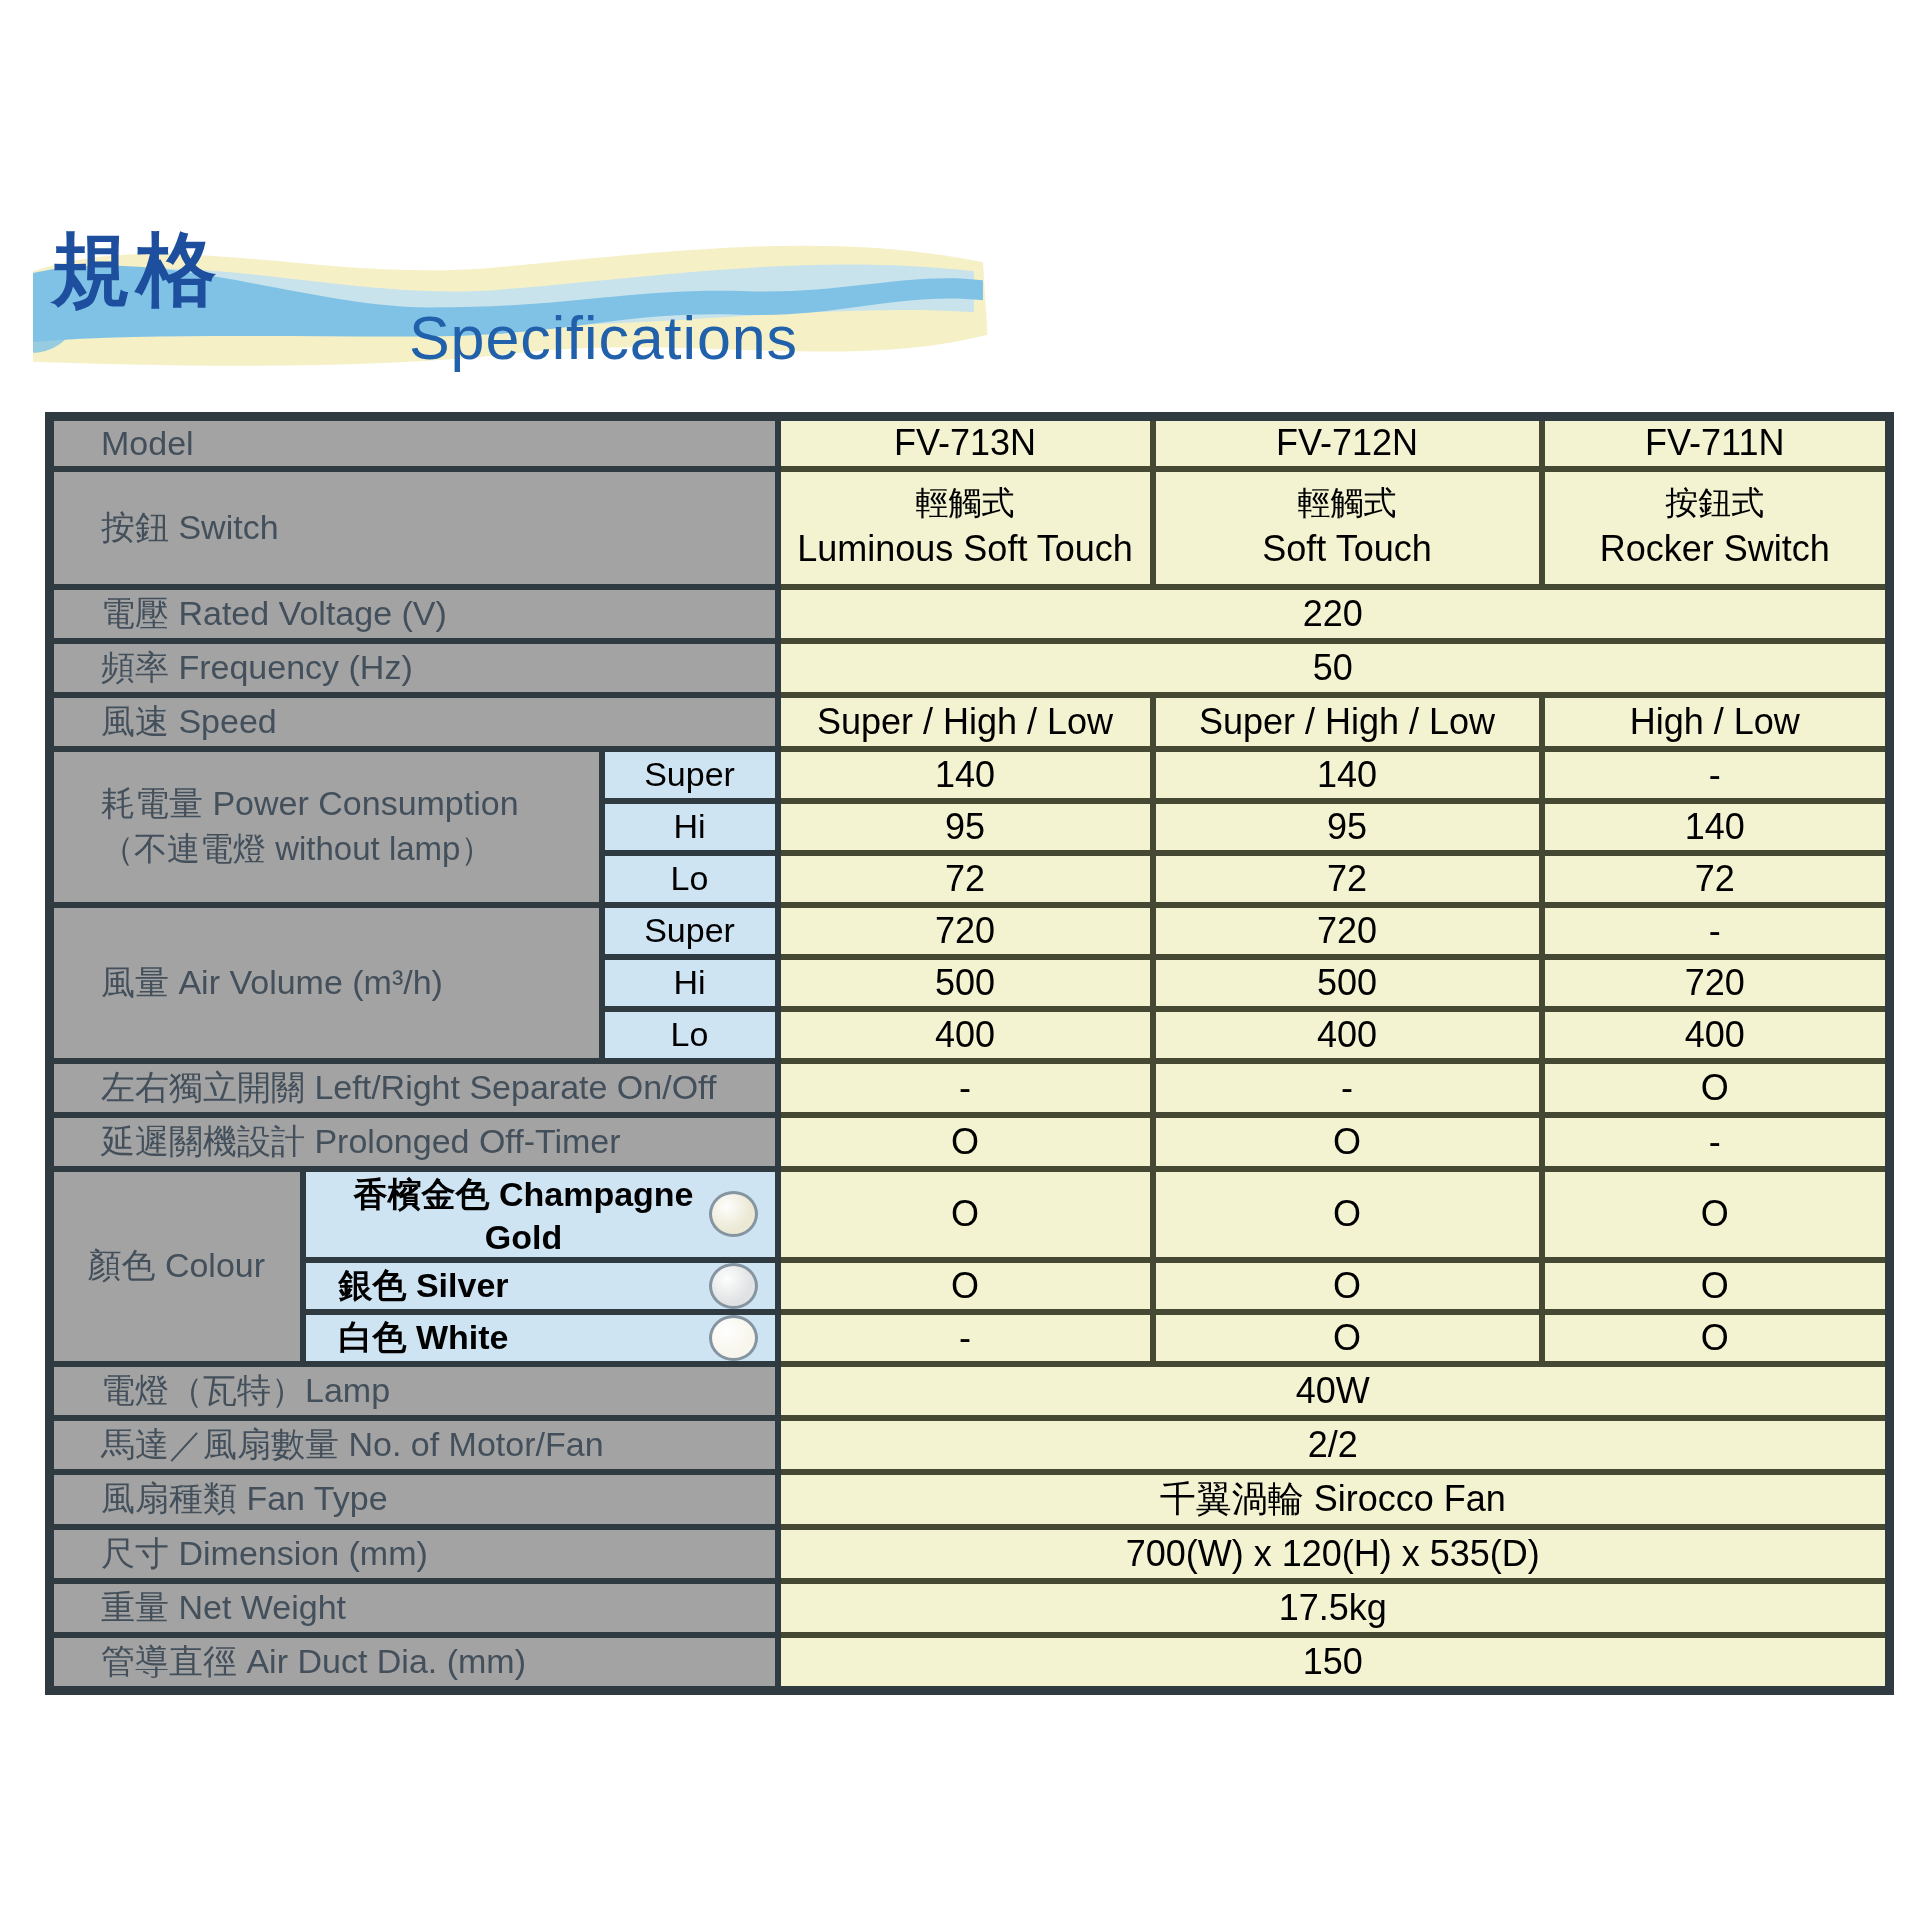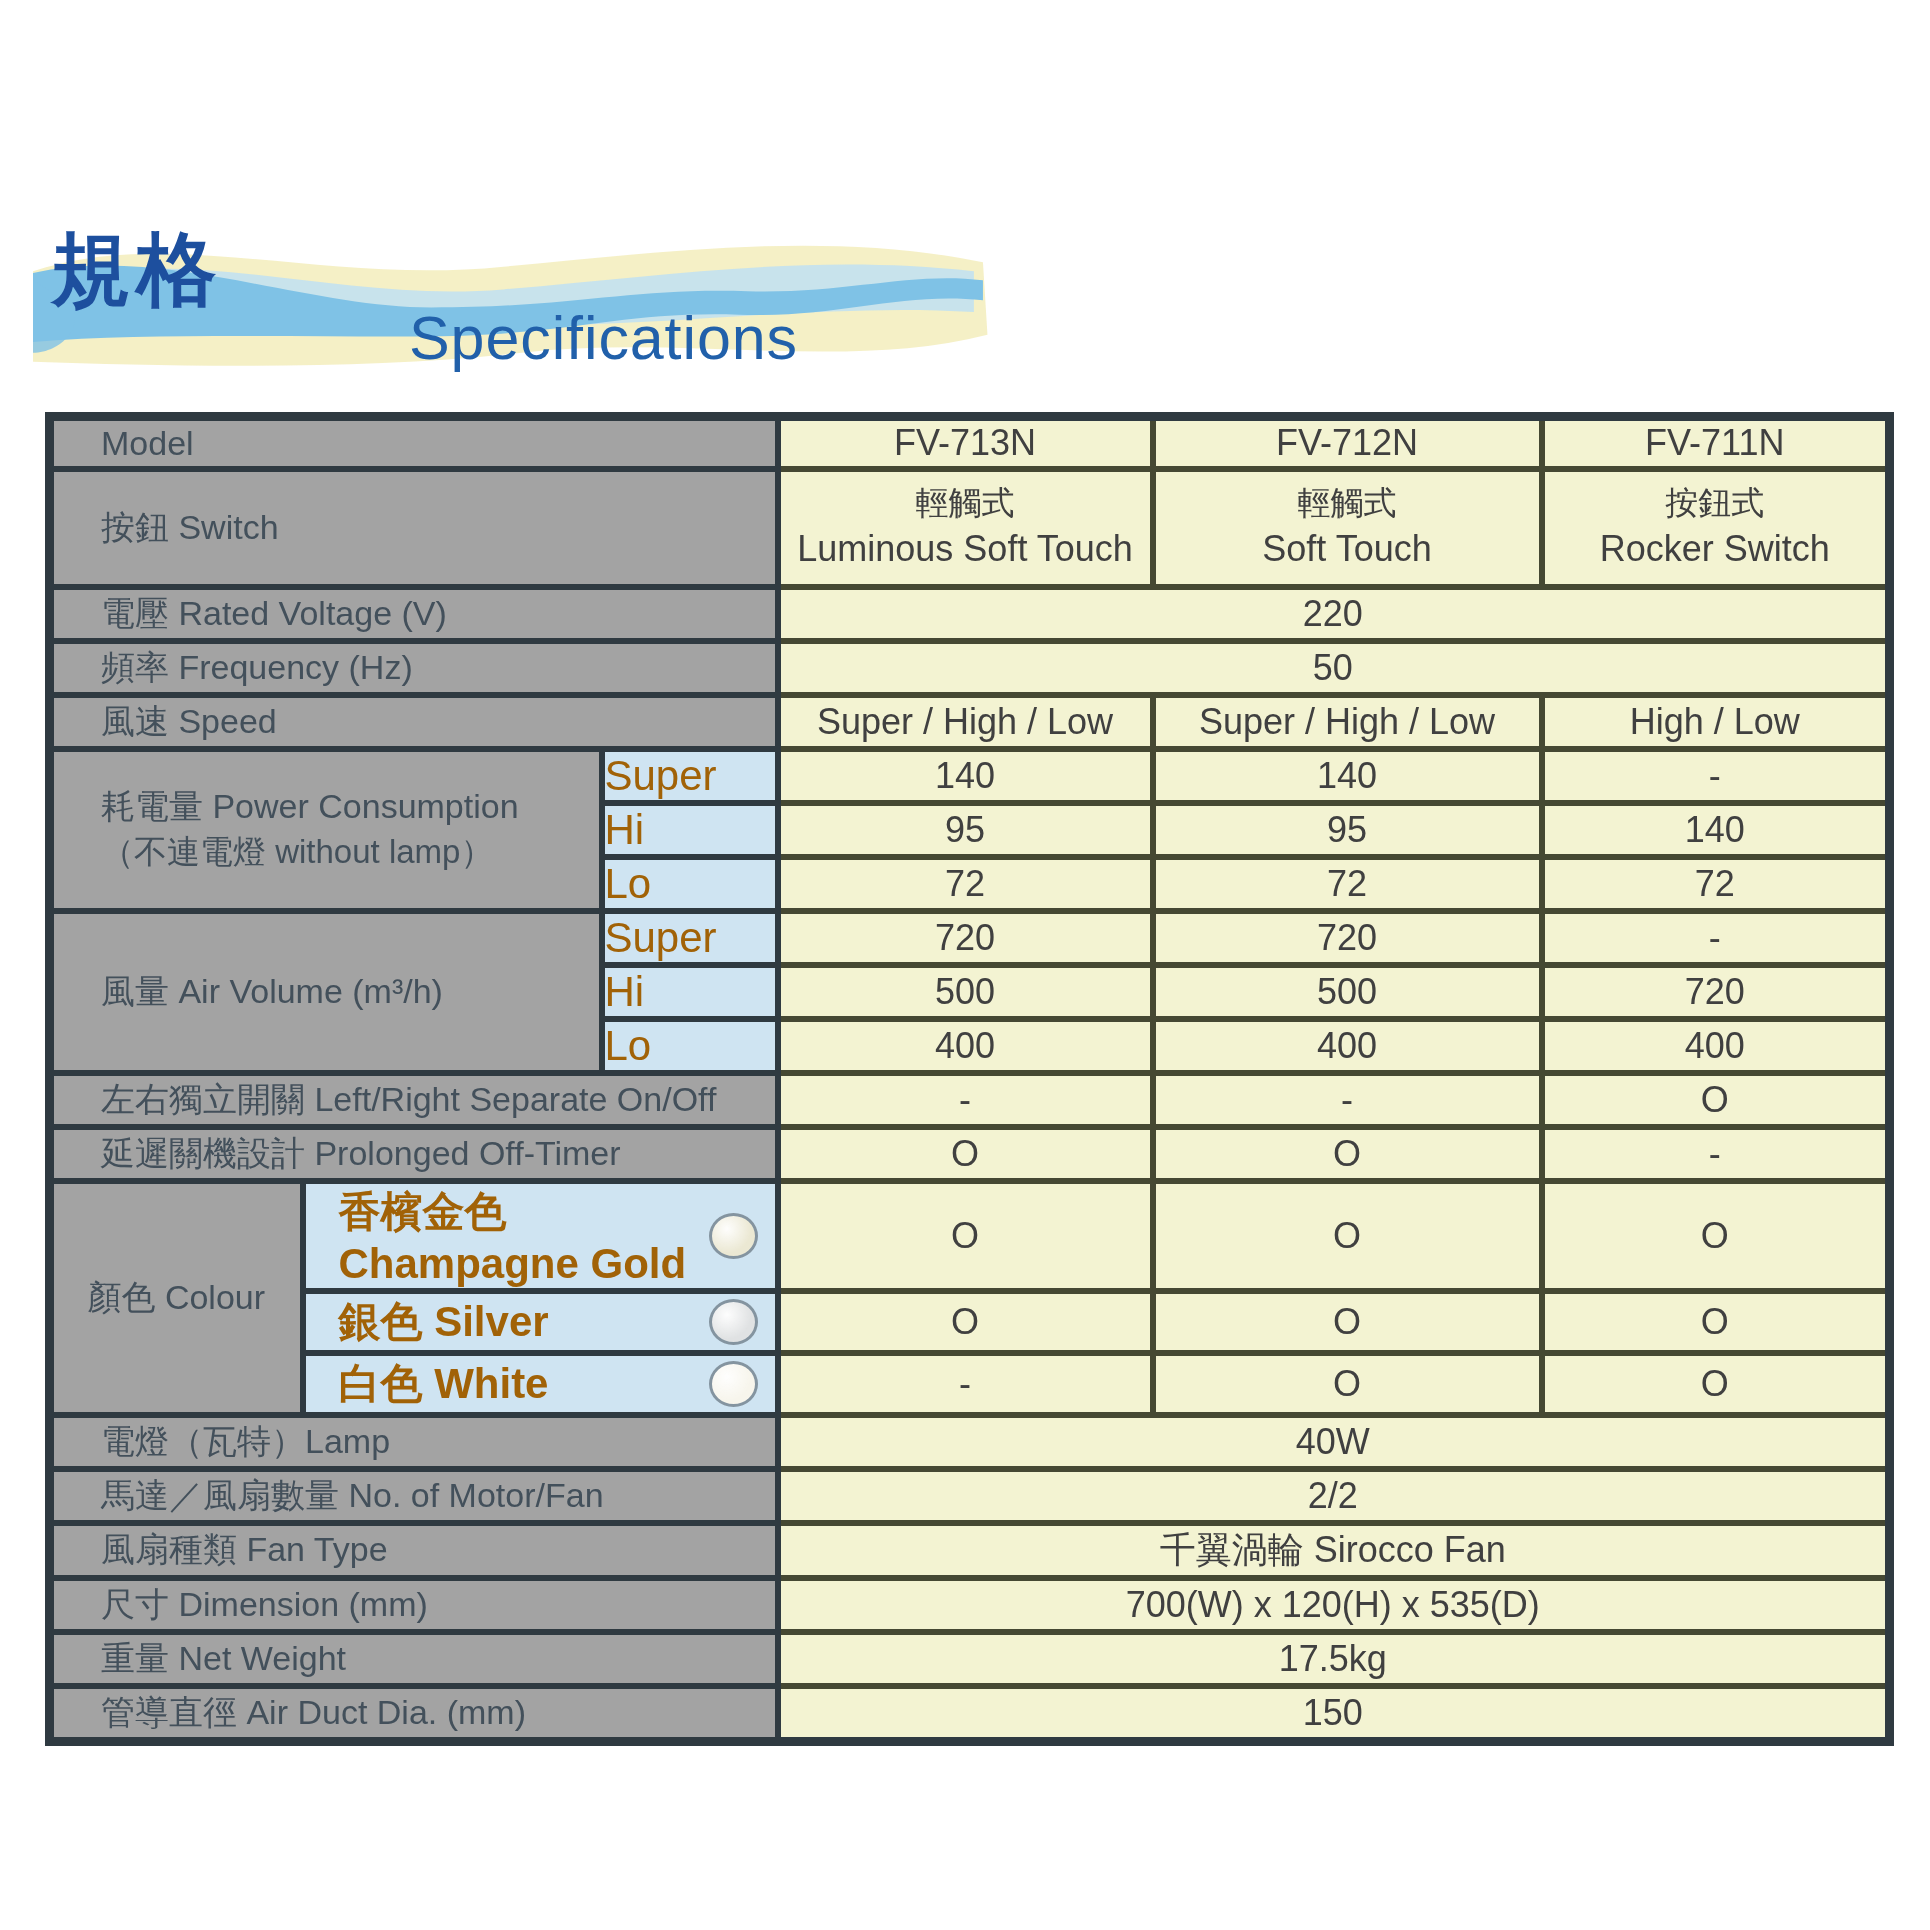--- a/index.html
+++ b/index.html
@@ -22,25 +22,25 @@
   table.spec{
     border-collapse:collapse;table-layout:fixed;width:1841px;
     border:9px solid #2f3a41;
   }
   td{overflow:hidden;vertical-align:middle;}
   td.lbl{
     border:6.3px solid #2f3a41;background:#a3a3a3;color:#43505b;
     font-size:34px;text-align:left;padding-left:47px;
   }
   td.sub{
-    border:6.3px solid #2f3a41;background:#cfe4f2;color:#a16207;
-    font-size:42px;text-align:left;padding:0;
+    border:6.3px solid #2f3a41;background:#cfe4f2;color:#000000;
+    font-size:34px;text-align:center;padding:0;
   }
   td.val{
-    border:6.3px solid #454833;background:#f3f3d2;color:#404040;
+    border:6.3px solid #454833;background:#f3f3d2;color:#000000;
     font-size:36px;text-align:center;padding:0;
   }
   tr.std{height:52px;}
   tr.tall{height:118px;}
   .two-line span{display:block;line-height:1.35;}
   .zh-line{font-size:33px;}
   .note-line{display:block;font-size:33px;}
   .colour-sub{display:flex;align-items:center;justify-content:space-between;padding:0 17px 0 33px;font-weight:bold;}
   .swatch{
     width:43px;height:40px;border-radius:50%;flex:0 0 auto;

